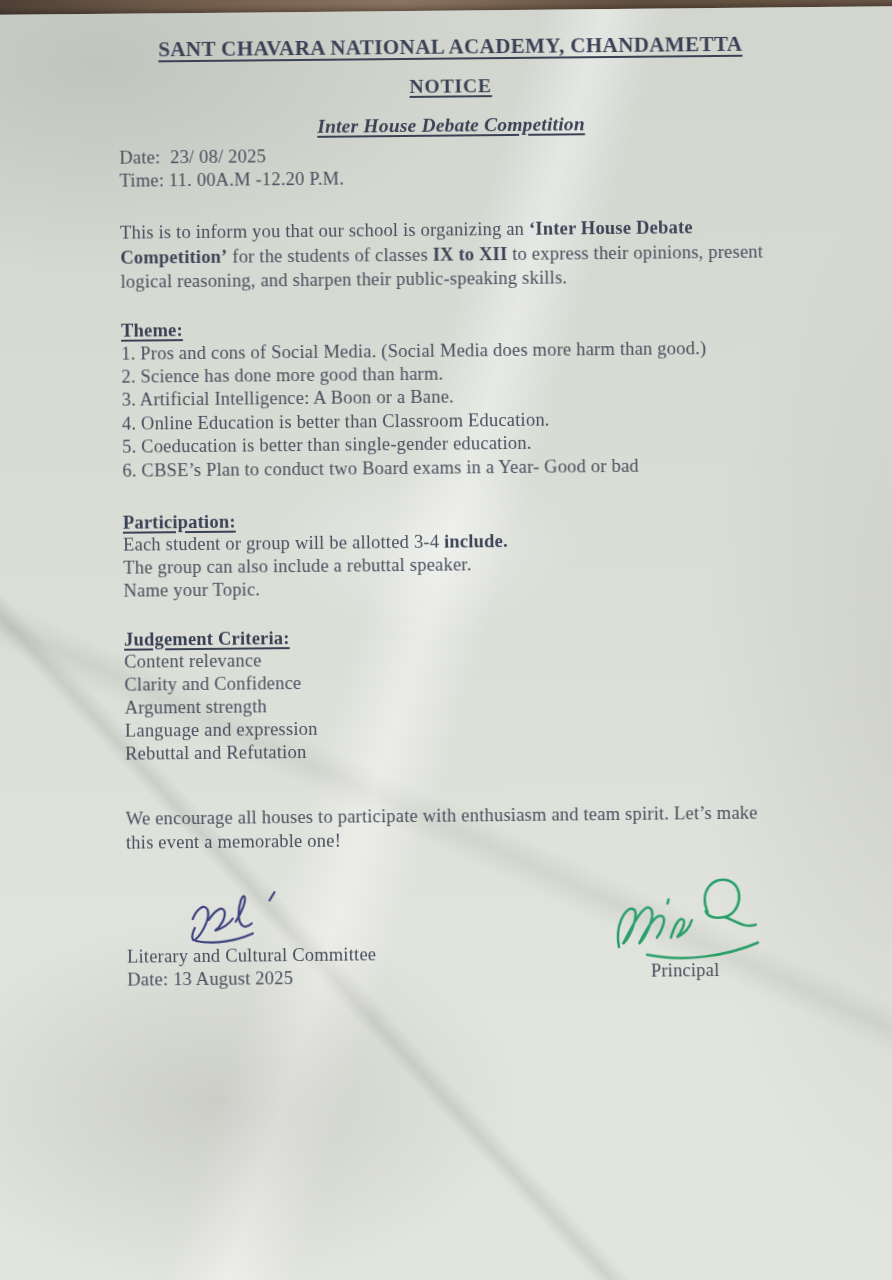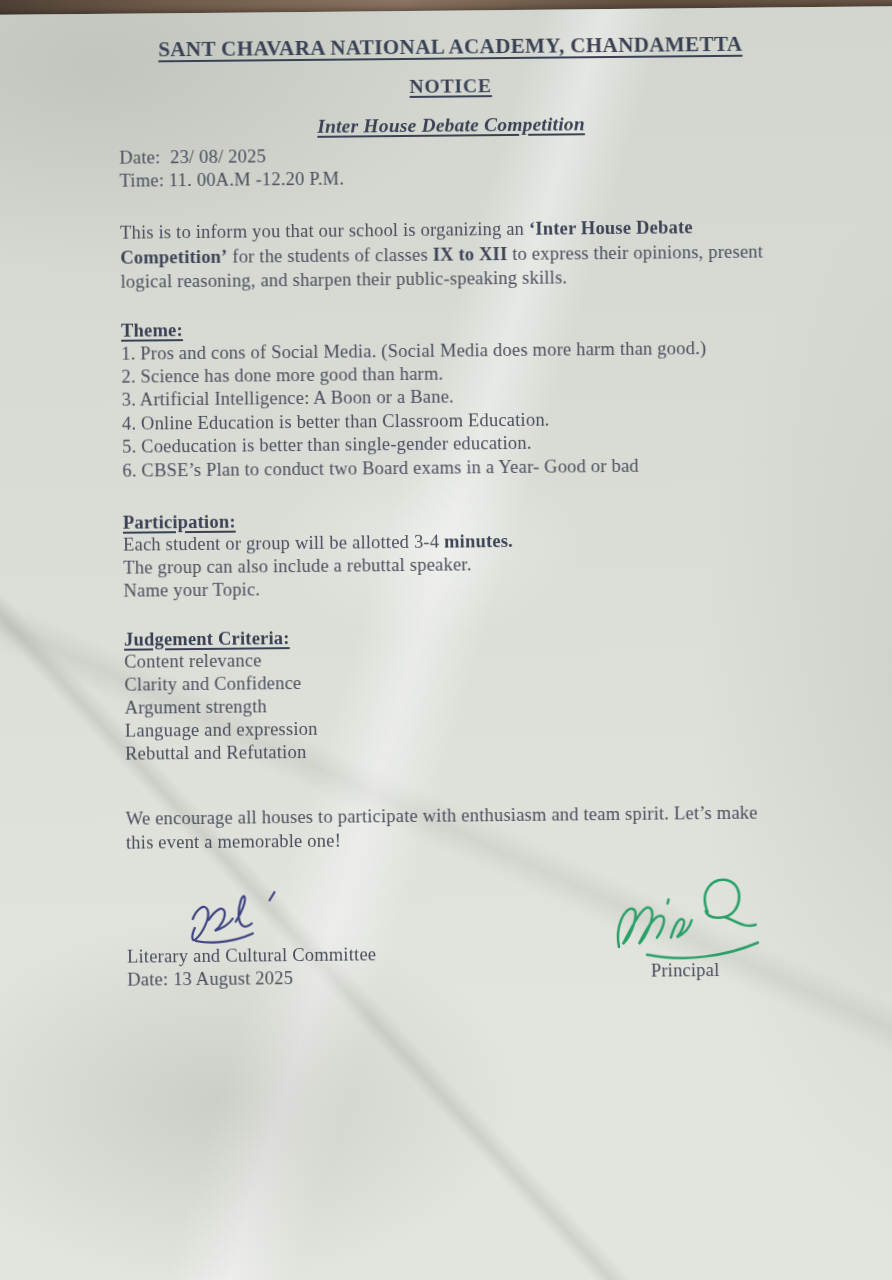--- a/index.html
+++ b/index.html
@@ -93,21 +93,21 @@
         <div>3. Artificial Intelligence: A Boon or a Bane.</div>
         <div>4. Online Education is better than Classroom Education.</div>
         <div>5. Coeducation is better than single-gender education.</div>
         <div>6. CBSE’s Plan to conduct two Board exams in a Year- Good or bad</div>
       </div>
     </div>
 
     <div class="part-block">
       <div class="section-heading">Participation:</div>
       <div class="part-lines">
-        <div><span>Each student or group will be allotted 3-4 </span><span class="bold">minutes.</span></div>
+        <div><span>Each student or group will be allotted 3-4 </span><span class="bold">include.</span></div>
         <div>The group can also include a rebuttal speaker.</div>
         <div>Name your Topic.</div>
       </div>
     </div>
 
     <div class="crit-block">
       <div class="section-heading">Judgement Criteria:</div>
       <div class="crit-list">
         <div>Content relevance</div>
         <div>Clarity and Confidence</div>

